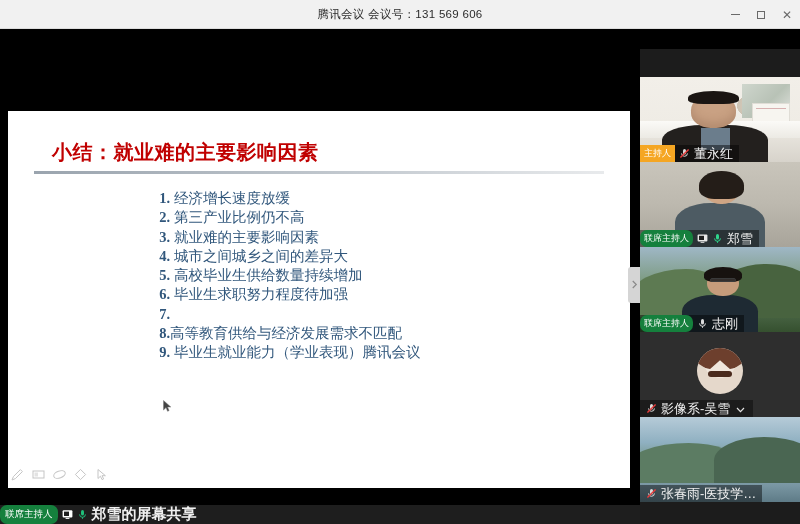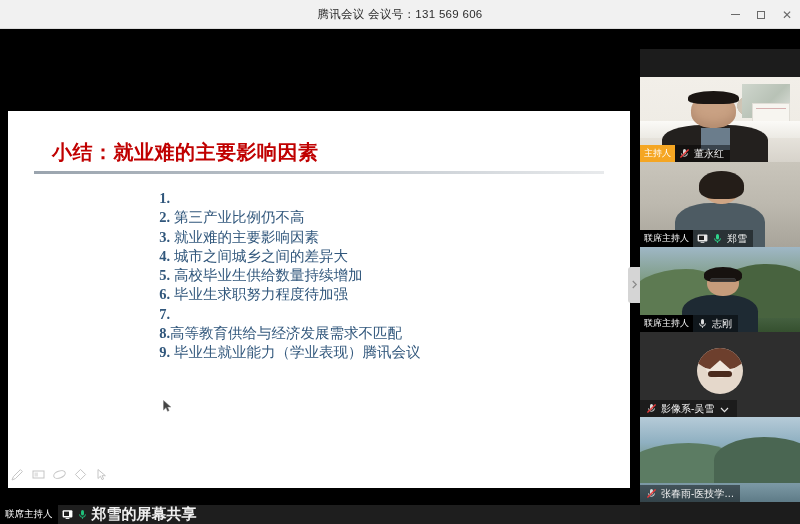--- a/index.html
+++ b/index.html
@@ -203,23 +203,23 @@
     background: rgba(0,0,0,0.45);
     max-width: 100%;
   }
   .tile-bar.nobg { background: rgba(0,0,0,0.38); }
   .badge {
     height: 17px; padding: 0 4px;
     display: flex; align-items: center;
     font-size: 9px; color: #fff; white-space: nowrap;
   }
   .badge.host { background: #f5a623; }
-  .badge.cohost { background: #000000; }
+  .badge.cohost { background: #15803d; border-radius: 7px; }
   .tile-name {
-    font-size: 10px; color: #f2f2f2; white-space: nowrap;
+    font-size: 13px; color: #f2f2f2; white-space: nowrap;
     overflow: hidden; text-overflow: ellipsis; max-width: 84px;
   }
   .ico { width: 11px; height: 11px; display:block; flex:0 0 auto; }
   .ico svg { display:block; width:11px; height:11px; }
   .chev { width: 13px; height: 13px; }
 
   
   #collapse-handle {
     position: absolute; left: -12px; top: 218px;
     width: 12px; height: 36px;
@@ -261,20 +261,21 @@
   <div id="stage">
 
     <div id="slide">
 
       <div id="slide-title">小结：就业难的主要影响因素</div>
       <div id="slide-title-rule"></div>
 
       <ul id="slide-list">
         <li>
           <span class="num">1.</span>
+          <span class="txt">经济增长速度放缓</span>
         </li>
         <li>
           <span class="num">2.</span>
           <span class="txt">第三产业比例仍不高</span>
         </li>
         <li>
           <span class="num">3.</span>
           <span class="txt">就业难的主要影响因素</span>
         </li>
         <li>

